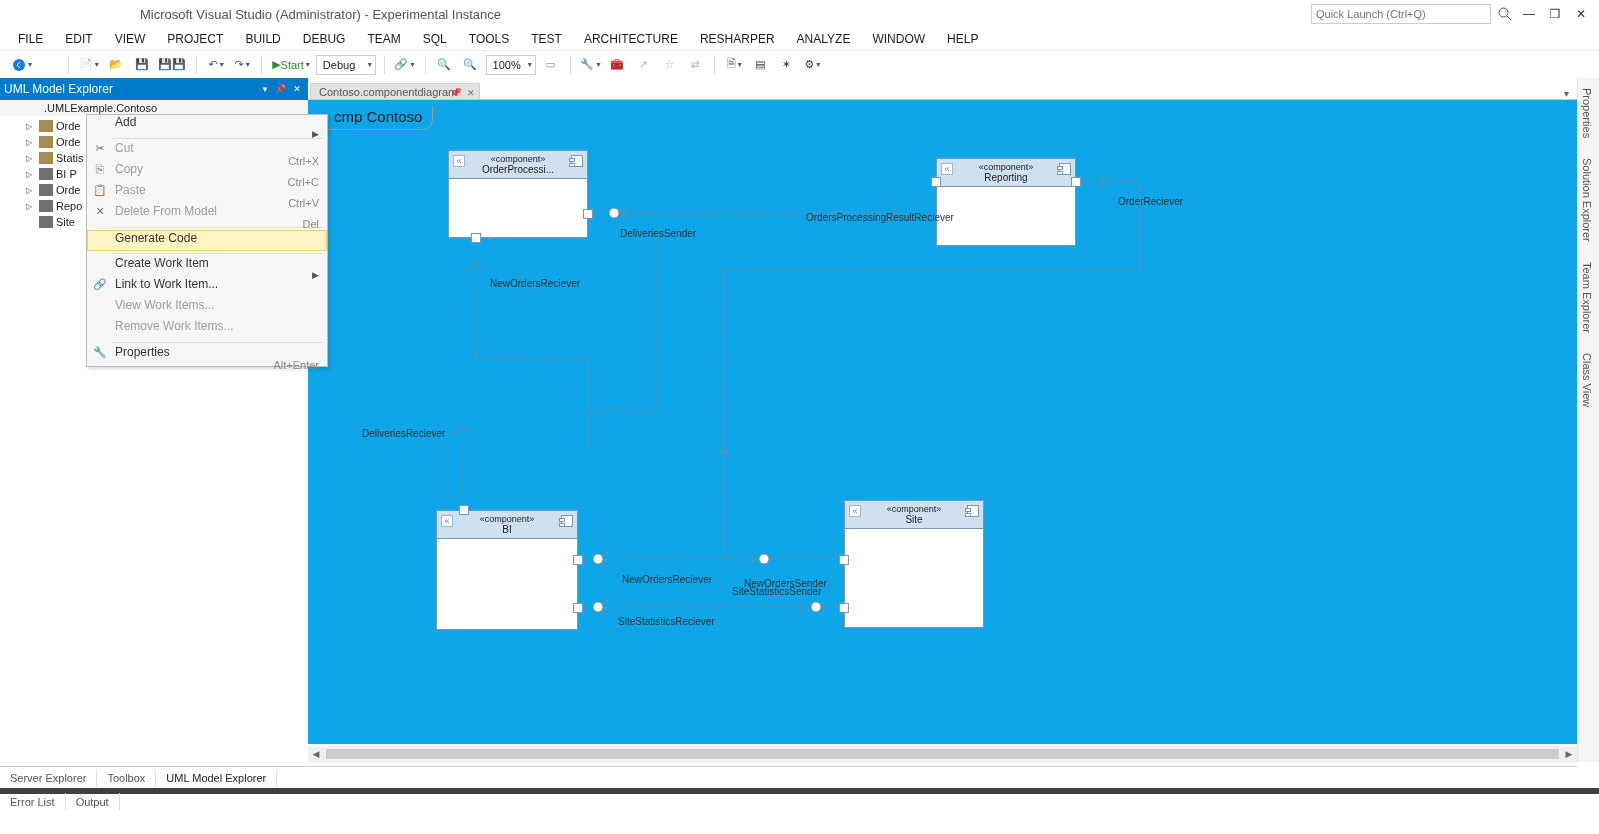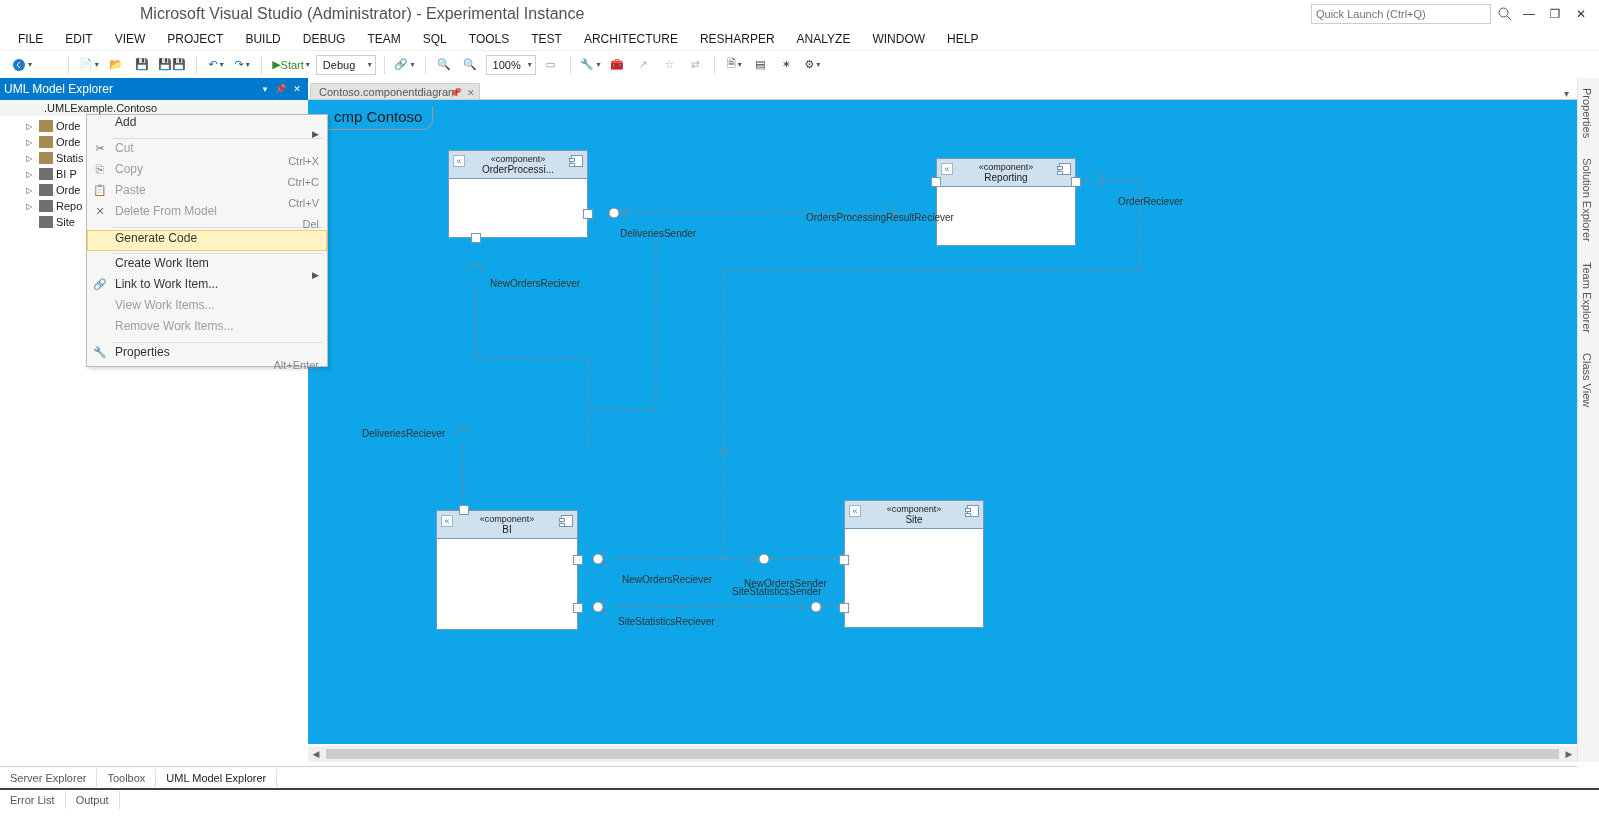--- a/index.html
+++ b/index.html
@@ -1,20 +1,20 @@
 <!DOCTYPE html>
 <html><head>
 <meta charset="utf-8">
 <style>
 * { box-sizing: border-box; margin: 0; padding: 0; font-family: "Segoe UI", Tahoma, sans-serif; }
 body { width: 1599px; height: 834px; background: #fff; overflow: hidden; position: relative; color: #1b1b1b; }
 
 
 .titlebar { height: 28px; display: flex; align-items: center; background: #fff; }
-.titlebar .title { padding-left: 140px; font-size: 16px; color: #525252; }
+.titlebar .title { padding-left: 140px; font-size: 13px; color: #525252; }
 .titlebar .right { margin-left: auto; display: flex; align-items: center; padding-right: 8px; gap: 6px; }
 .quicklaunch { width: 180px; height: 20px; border: 1px solid #ccc; font-size: 11px; color: #888; padding: 1px 4px; background:#fff; }
 .magnifier { width:16px; height:16px; }
 .winbtn { width: 20px; height: 18px; display:flex; align-items:center; justify-content:center; font-size:12px; color:#333; }
 
 
 .menubar { height: 22px; display:flex; align-items:center; padding-left: 8px; gap: 2px; font-size: 12px; }
 .menubar .menuitem { padding: 2px 10px; }
 
 
@@ -83,21 +83,21 @@
 .hscroll .sthumb { flex:1; height:10px; background:#ccc; margin:0 2px;}
 
 
 .rightrail { position:absolute; right:0; top:78px; bottom:72px; width:22px; background:#f5f5f5; border-left:1px solid #e3e3e3;}
 .rtab { writing-mode:vertical-rl; font-size:11px; color:#555; padding:10px 3px; text-align:center;}
 
 
 .btabs { position:absolute; left:0; right:22px; bottom:46px; height:22px; border-top:1px solid #ccc; display:flex; align-items:center; font-size:11px;}
 .btab { padding:3px 10px; color:#555; border-right:1px solid #ddd;}
 .btab.active { background:#fff; color:#222;}
-.btabs2 { position:absolute; left:0; right:0; bottom:24px; height:22px; border-top:2px solid #404040; display:flex; align-items:center; font-size:11px;}
+.btabs2 { position:absolute; left:0; right:0; bottom:24px; height:22px; border-top:6px solid #404040; display:flex; align-items:center; font-size:11px;}
 .statusbar { position:absolute; left:0; right:0; bottom:0; height:24px; background:#fff;}
 </style>
 </head>
 <body>
 
 <div class="titlebar">
   <div class="title">Microsoft Visual Studio (Administrator) - Experimental Instance</div>
   <div class="right">
     <input class="quicklaunch" placeholder="Quick Launch (Ctrl+Q)" style="">
     <span class="magnifier">

